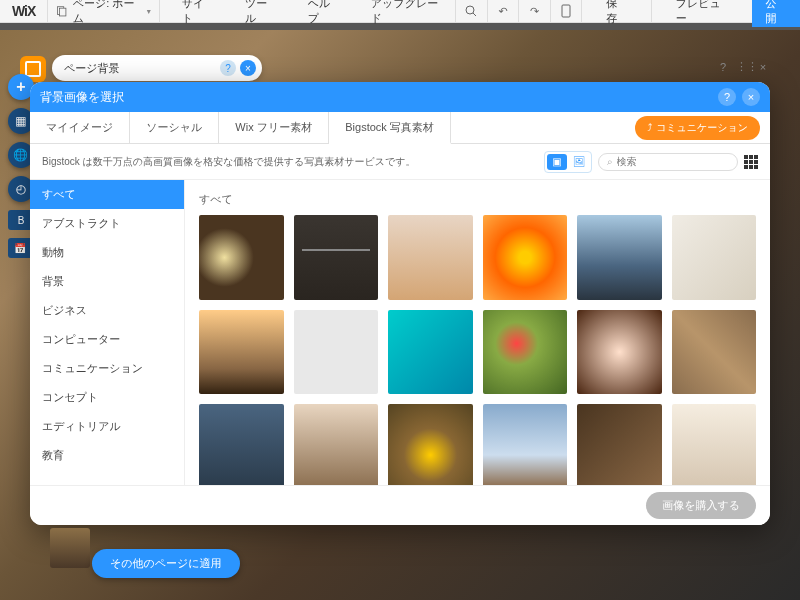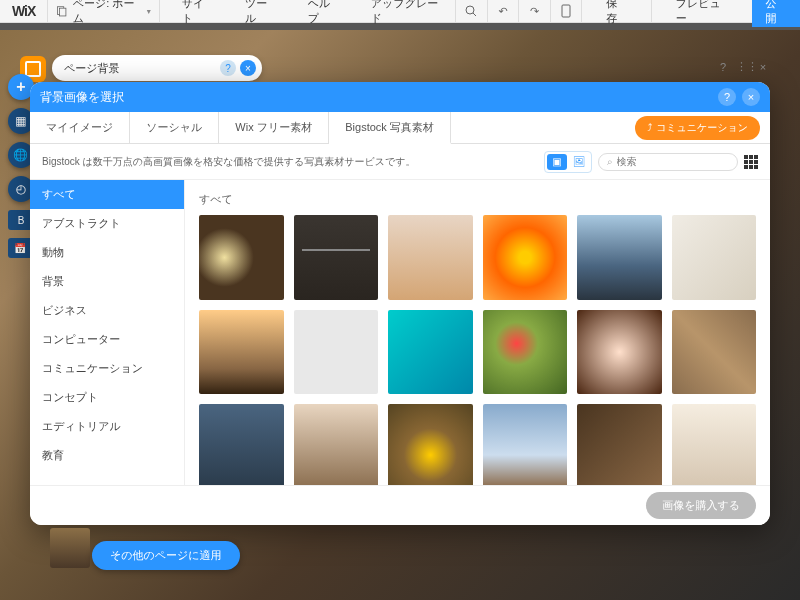--- a/index.html
+++ b/index.html
@@ -49,21 +49,21 @@
 .modal-body{flex:1;display:flex;overflow:hidden}
 .cat-list{width:155px;border-right:1px solid #eee;overflow-y:auto;font-size:11px}
 .cat-list div{padding:7px 12px;cursor:pointer;color:#444}
 .cat-list div.sel{background:#2b95ff;color:#fff}
 .gallery{flex:1;padding:8px 14px;overflow-y:auto}
 .gallery-head{font-size:11px;color:#666;padding:4px 0 8px}
 .thumbs{display:grid;grid-template-columns:repeat(6,1fr);gap:10px}
 .thumb{aspect-ratio:1;border-radius:2px;background:#ccc;cursor:pointer}
 .modal-footer{height:40px;background:#fff;border-top:1px solid #eee;display:flex;align-items:center;justify-content:flex-end;padding:0 14px}
 .modal-footer button{background:#bbb;color:#fff;border:none;padding:6px 16px;border-radius:14px;font-size:11px;cursor:pointer}
-.bottom-apply{position:absolute;bottom:30px;left:92px;background:#2b95ff;color:#fff;padding:7px 18px;border-radius:16px;font-size:11px;box-shadow:0 2px 6px rgba(0,0,0,0.3);cursor:pointer}
+.bottom-apply{position:absolute;bottom:22px;left:92px;background:#2b95ff;color:#fff;padding:7px 18px;border-radius:16px;font-size:11px;box-shadow:0 2px 6px rgba(0,0,0,0.3);cursor:pointer}
 .bottom-thumb{position:absolute;bottom:32px;left:50px;width:40px;height:40px;background:linear-gradient(#8b6f47,#4a3828);border-radius:3px}
 
 .t1{background:radial-gradient(circle at 30% 50%,#f0e0a0 0%,#4a3520 40%),#2a1f15}
 .t2{background:linear-gradient(#3a3530,#2a2520);position:relative}
 .t2::after{content:"";position:absolute;top:40%;left:10%;right:10%;height:2px;background:#888}
 .t3{background:linear-gradient(180deg,#e8d5c4 0%,#d4a574 100%)}
 .t4{background:radial-gradient(circle,#ffcc00 10%,#ff6600 50%,#ffaa44 100%)}
 .t5{background:linear-gradient(180deg,#a8c8e0 0%,#4a6580 60%,#2a3540 100%)}
 .t6{background:linear-gradient(135deg,#f0ece4 0%,#d8d0c0 100%)}
 .t7{background:linear-gradient(180deg,#ffcc88 0%,#886644 70%,#332211 100%)}

